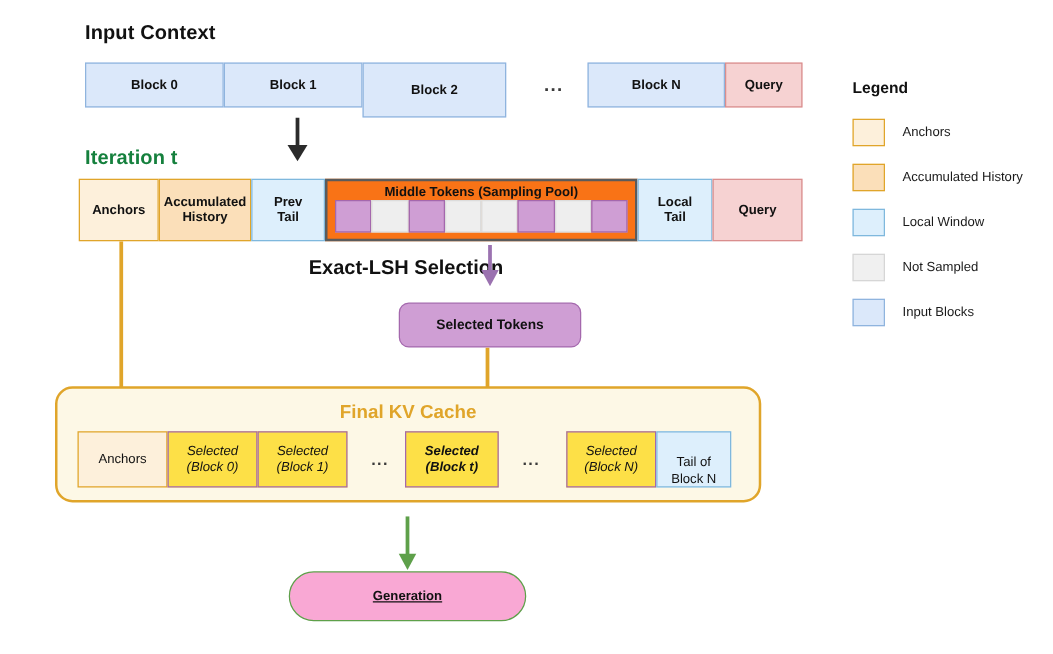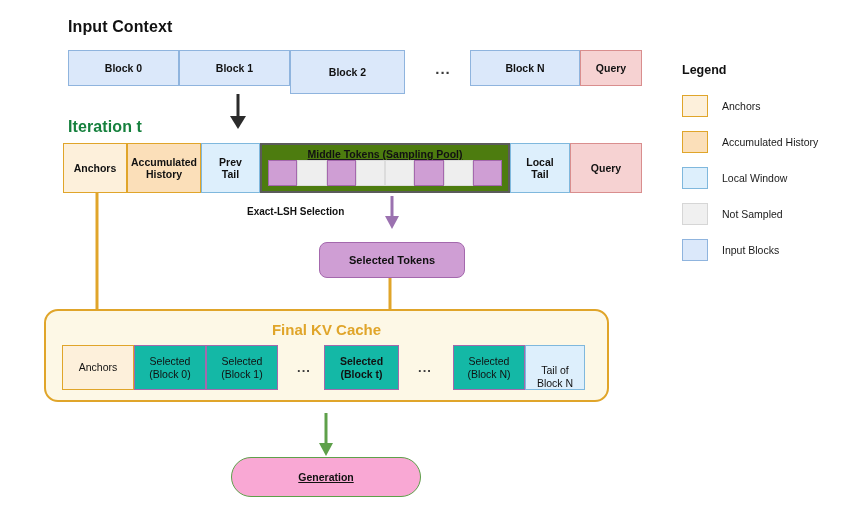--- a/index.html
+++ b/index.html
@@ -34,33 +34,33 @@
   .dots{
     font-size:15px;font-weight:bold;color:#3a3a3a;letter-spacing:1px;
     display:flex;align-items:center;justify-content:center;
   }
 
   
   .blk-anchor{background:#fdf0db;border:1px solid #e0a52a;}
   .blk-hist{background:#fbdfb9;border:1px solid #e0a52a;}
   .blk-local{background:#ddeffc;border:1px solid #7fb8dd;}
   .pool-box{
-    background:#4d7c0f;border:2px solid #5b5b5b;box-sizing:border-box;text-decoration:underline;
+    background:#f97316;border:2px solid #5b5b5b;box-sizing:border-box;
   }
   .pool-label{
     font-size:10.5px;font-weight:bold;text-align:center;color:#111;
     padding-top:3px;
   }
   .pool-cells{display:flex;padding:0 6px;}
   .pool-cell{height:26px;box-sizing:border-box;flex:1;}
   .samp{background:#cf9ed4;border:1px solid #a468ad;}
   .nsamp{background:#eeeeee;border:1px solid #dcdcdc;}
 
   
-  .blk-sel{background:#14b8a6;border:1px solid #a468ad;}
+  .blk-sel{background:#fde047;border:1px solid #a468ad;font-style:italic;}
   .rounded-purple{
     background:#cf9ed4;border:1.5px solid #a468ad;border-radius:8px;
   }
 
   
   .kv-container{
     background:#fdf8e6;border:2.5px solid #e0a52a;border-radius:14px;
     box-sizing:border-box;
   }
   .kv-title{
@@ -76,21 +76,21 @@
   .legend-title{font-size:12.5px;font-weight:bold;color:#111;}
   .legend-row{display:flex;align-items:center;height:22px;margin-bottom:14px;}
   .legend-sw{width:26px;height:22px;box-sizing:border-box;margin-right:14px;flex:none;}
   .legend-lbl{font-size:10.5px;color:#1a1a1a;white-space:nowrap;}
   .sw-anchors{background:#fdf0db;border:1px solid #e0a52a;}
   .sw-hist{background:#fbdfb9;border:1px solid #e0a52a;}
   .sw-local{background:#ddeffc;border:1px solid #7fb8dd;}
   .sw-sampled{background:#cf9ed4;border:1px solid #a468ad;}
   .sw-not{background:#f0f0f0;border:1px solid #d6d6d6;}
   .sw-input{background:#dbe8fa;border:1px solid #8fb4de;}
-  .exact-lbl{font-size:10px;font-weight:bold;color:#111;}
+  .exact-lbl{font-size:16px;font-weight:bold;color:#111;}
 </style>
 </head>
 <body>
 
 <div class="abs section-title" style="left:68px;top:18px;">Input Context</div>
 
 <div class="abs cell blk-input" style="left:68px;top:50px;width:111px;height:36px;">Block 0</div>
 <div class="abs cell blk-input" style="left:179px;top:50px;width:111px;height:36px;">Block 1</div>
 <div class="abs cell blk-input" style="left:290px;top:50px;width:115px;height:44px;">Block 2</div>
 <div class="abs dots" style="left:424px;top:50px;width:38px;height:36px;">...</div>

